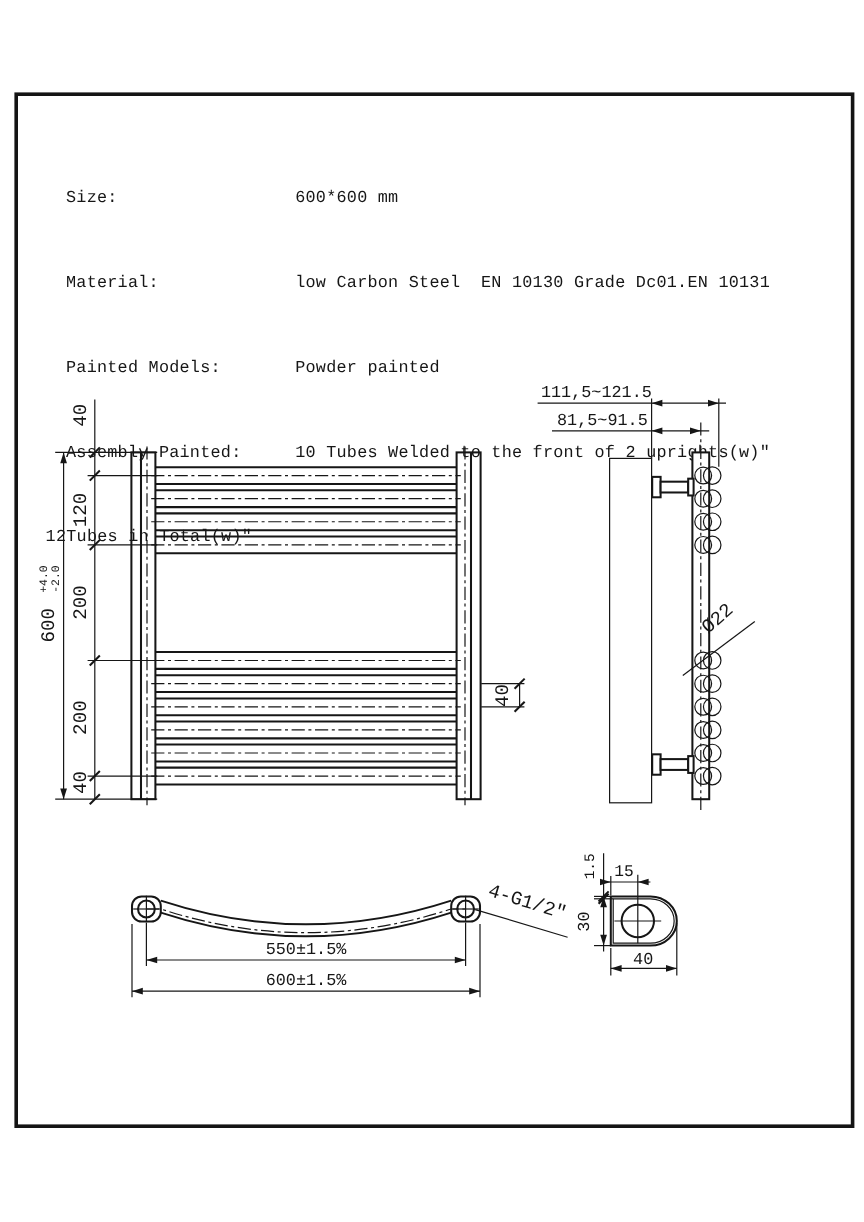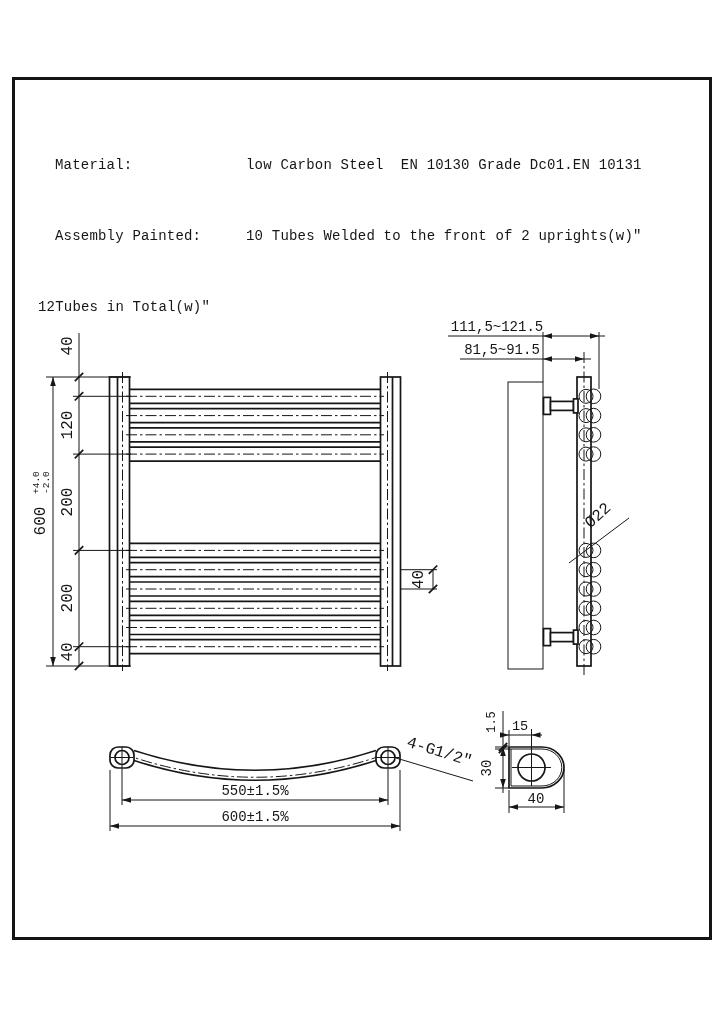--- a/index.html
+++ b/index.html
@@ -25,21 +25,23 @@
   .t14{font-size:14px;} .t16{font-size:16px;} .t12{font-size:12px;} .t13{font-size:13.5px;}
   .t9{font-size:9.5px;}
 </style>
 </head>
 <body>
 
 <div class="sheet">
   <div class="frame"></div>
 
   <div class="spec">
+    <div class="row"><span class="lbl">Size:</span><span class="val">600*600 mm</span></div>
     <div class="row"><span class="lbl">Material:</span><span class="val">low Carbon Steel  EN 10130 Grade Dc01.EN 10131</span></div>
+    <div class="row"><span class="lbl">Painted Models:</span><span class="val">Powder painted</span></div>
     <div class="row"><span class="lbl">Assembly Painted:</span><span class="val">10 Tubes Welded to the front of 2 uprights(w)"</span></div>
     <div class="row cont">12Tubes in Total(w)"</div>
   </div>
 
   <svg class="draw" width="720" height="1018" viewBox="0 0 720 1018">
     <defs>
       <pattern id="brick" width="24" height="20" patternUnits="userSpaceOnUse" patternTransform="translate(508,382)">
         <path d="M0 0 H24 M0 10 H24 M12 0 V10 M0 10 V20" stroke="#161616" stroke-width="1" fill="none"></path>
       </pattern>
     </defs>

